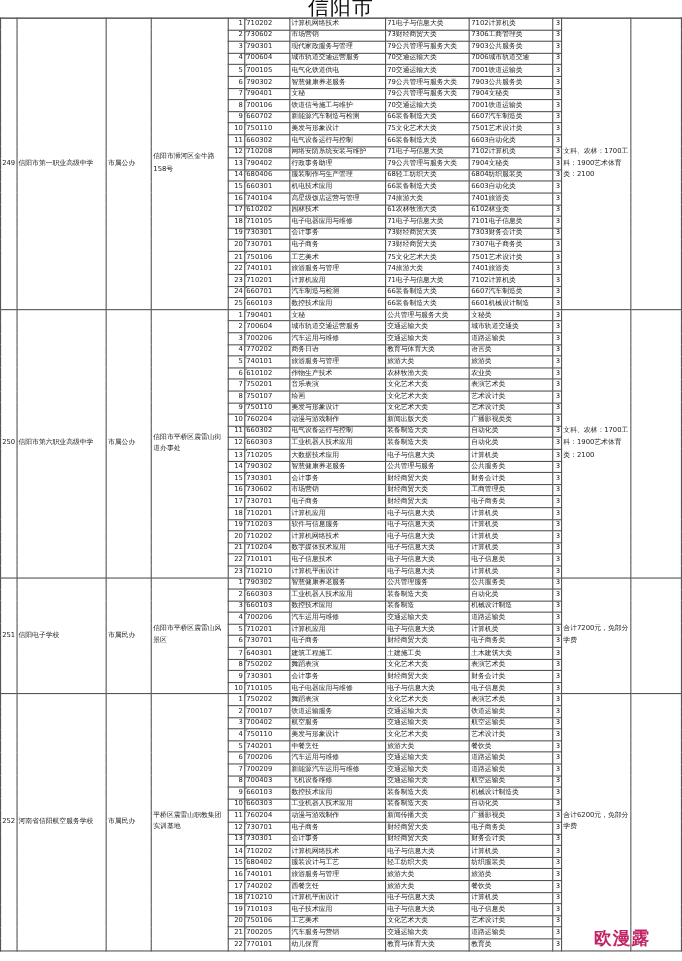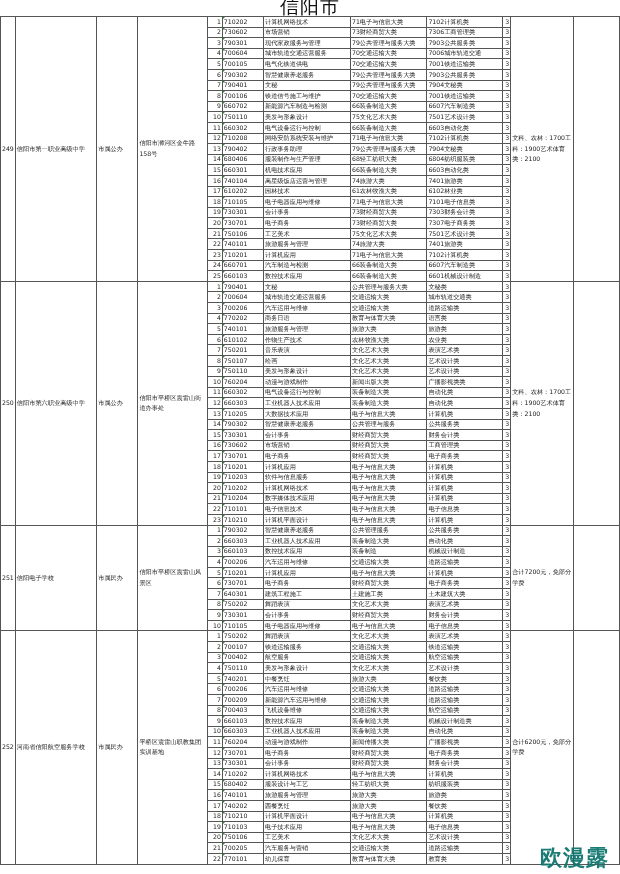--- a/index.html
+++ b/index.html
@@ -15,21 +15,21 @@
   td.c-idx{width:12px;text-align:right;padding-right:1px;}
   td.c-code{width:39px;position:relative;}
   td.c-code .tri{position:absolute;left:0;top:0;width:0;height:0;border-top:2px solid #2a8a2a;border-right:2px solid transparent;}
   td.c-major{width:85px;}
   td.c-cat{width:74px;}
   td.c-sub{width:74px;}
   td.c-yrs{width:5px;text-align:right;}
   td.c-fee{width:62px;white-space:normal !important;line-height:1.75;border-bottom:1px solid #555;}
   td.c-last{width:46px;}
   td.group-start{border-top:1.5px solid #444;}
-  .watermark{position:absolute;left:540px;top:843px;font-size:22px;font-weight:bold;color:#0f766e;letter-spacing:1px;opacity:0.95;}
+  .watermark{position:absolute;left:540px;top:843px;font-size:16px;font-weight:bold;color:#be185d;letter-spacing:1px;opacity:0.95;}
 </style>
 </head>
 <body>
 
 <div class="title">信阳市</div>
 <div class="topline"></div>
 
 <table class="sheet">
   <tbody id="tbody">
       <tr>

